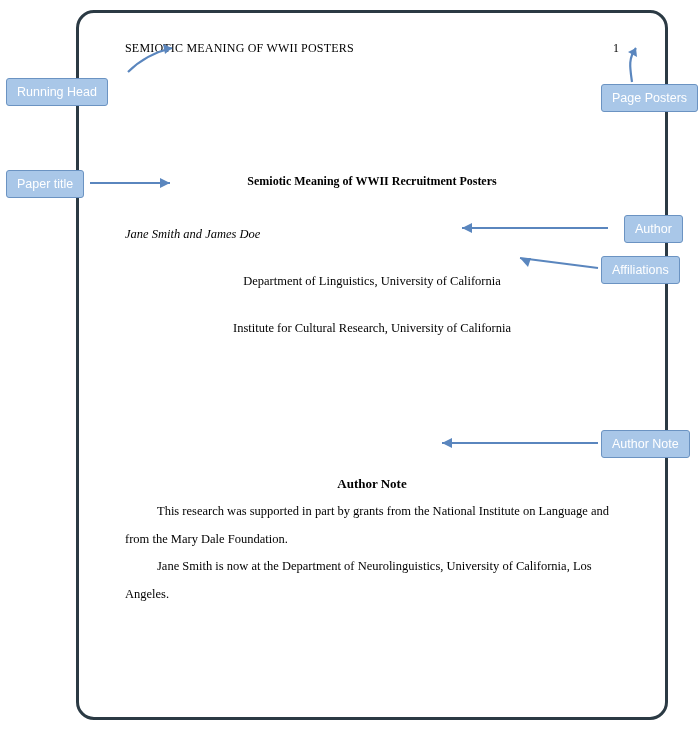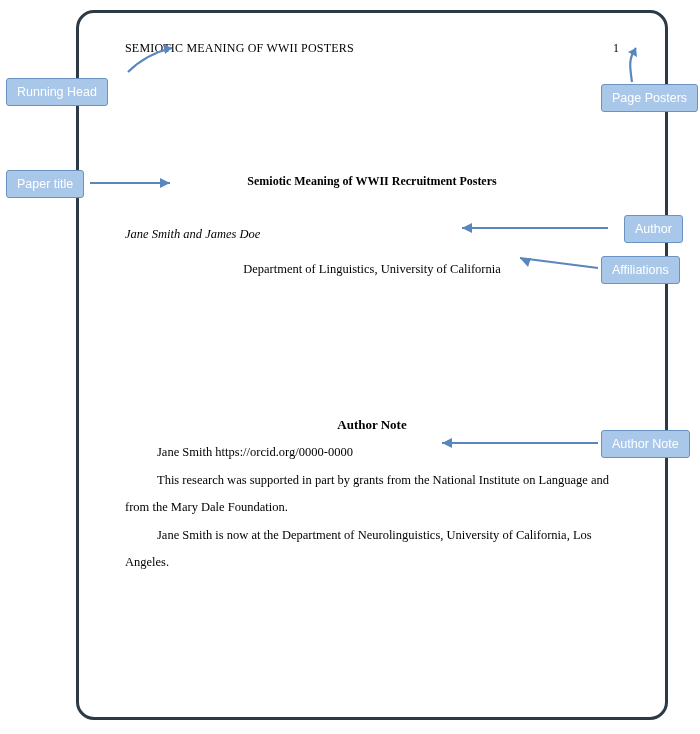--- a/index.html
+++ b/index.html
@@ -43,21 +43,21 @@
     font-weight: bold;
     font-size: 12px;
   }
   .authors {
     margin-top: 38px;
     font-size: 12.5px;
     text-align: left;
     font-style: italic;
   }
   .affil {
-    margin-top: 20px;
+    margin-top: 32px;
     font-size: 12.5px;
     text-align: center;
   }
   .author-note-block {
     margin-top: 140px;
   }
   .author-note-heading {
     font-weight: bold;
     font-size: 13px;
     text-align: center;
@@ -106,26 +106,26 @@
 <div class="page">
   <div class="header-row">
     <span class="running-head">SEMIOTIC MEANING OF WWII POSTERS</span>
     <span class="page-num">1</span>
   </div>
 
   <div class="title-block">
     <div class="paper-title">Semiotic Meaning of WWII Recruitment Posters</div>
     <div class="authors">Jane Smith and James Doe</div>
     <div class="affil">Department of Linguistics, University of California</div>
+    <div class="affil">Institute for Cultural Research, University of California</div>
   </div>
 
   <div class="author-note-block">
     <div class="author-note-heading">Author Note</div>
     <div class="note-body">
-      <p>Jane Smith https://orcid.org/0000-0000</p>
       <p>This research was supported in part by grants from the National Institute on Language and from the Mary Dale Foundation.</p>
       <p>Jane Smith is now at the Department of Neurolinguistics, University of California, Los Angeles.</p>
     </div>
   </div>
 </div>
 
 <div class="callout" style="left:6px; top:78px;">Running Head</div>
 <div class="callout" style="left:601px; top:84px;">Page Posters</div>
 <div class="callout" style="left:6px; top:170px;">Paper title</div>
 <div class="callout" style="left:611px; top:215px;margin-left:13px;">Author</div>

